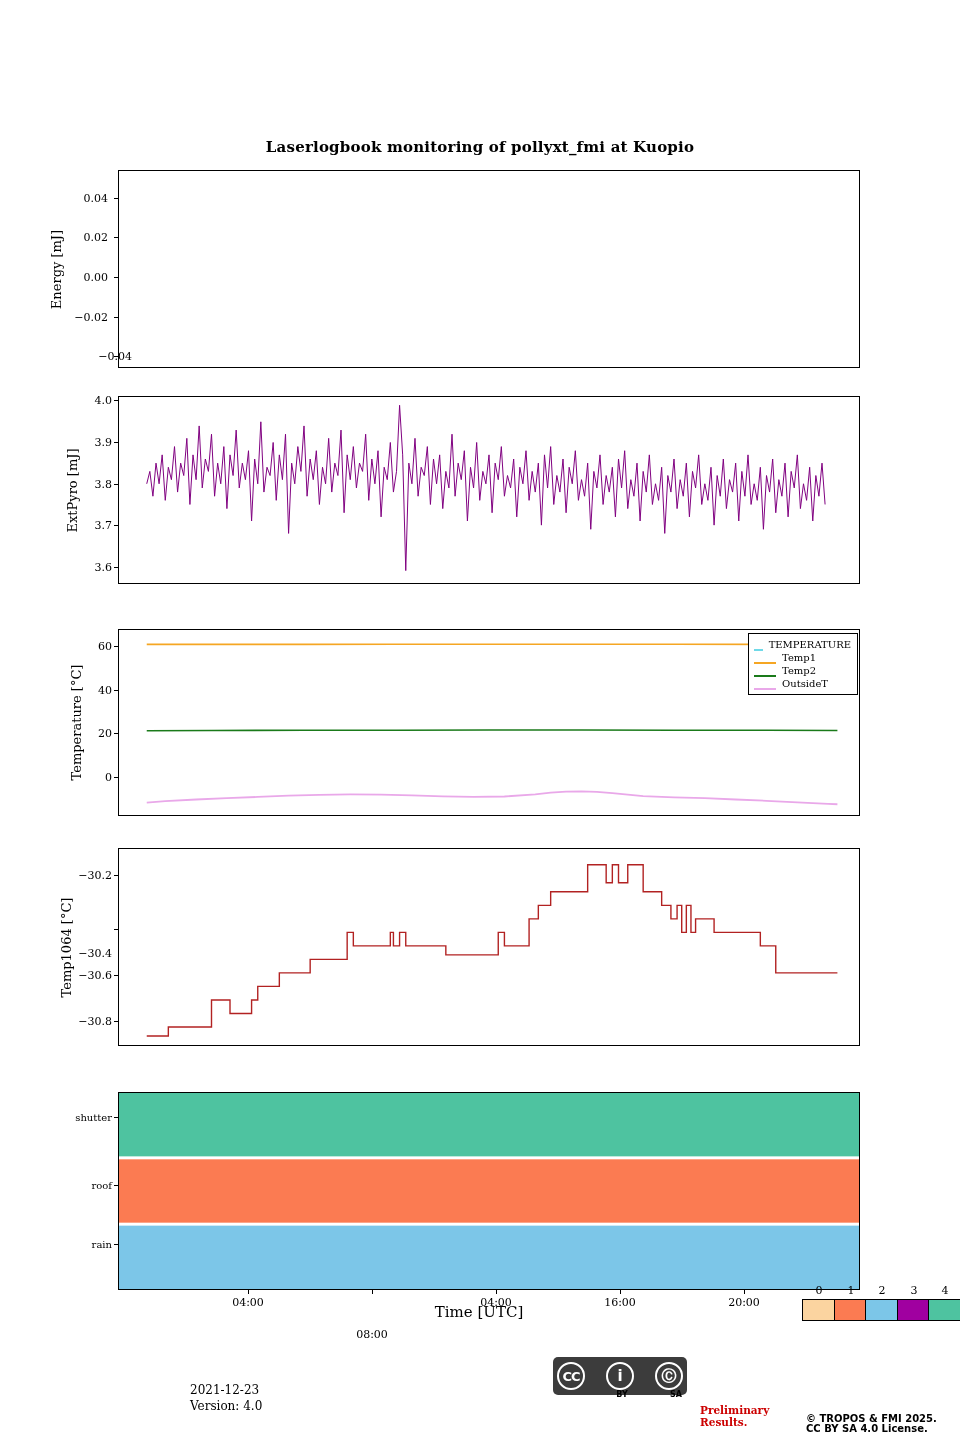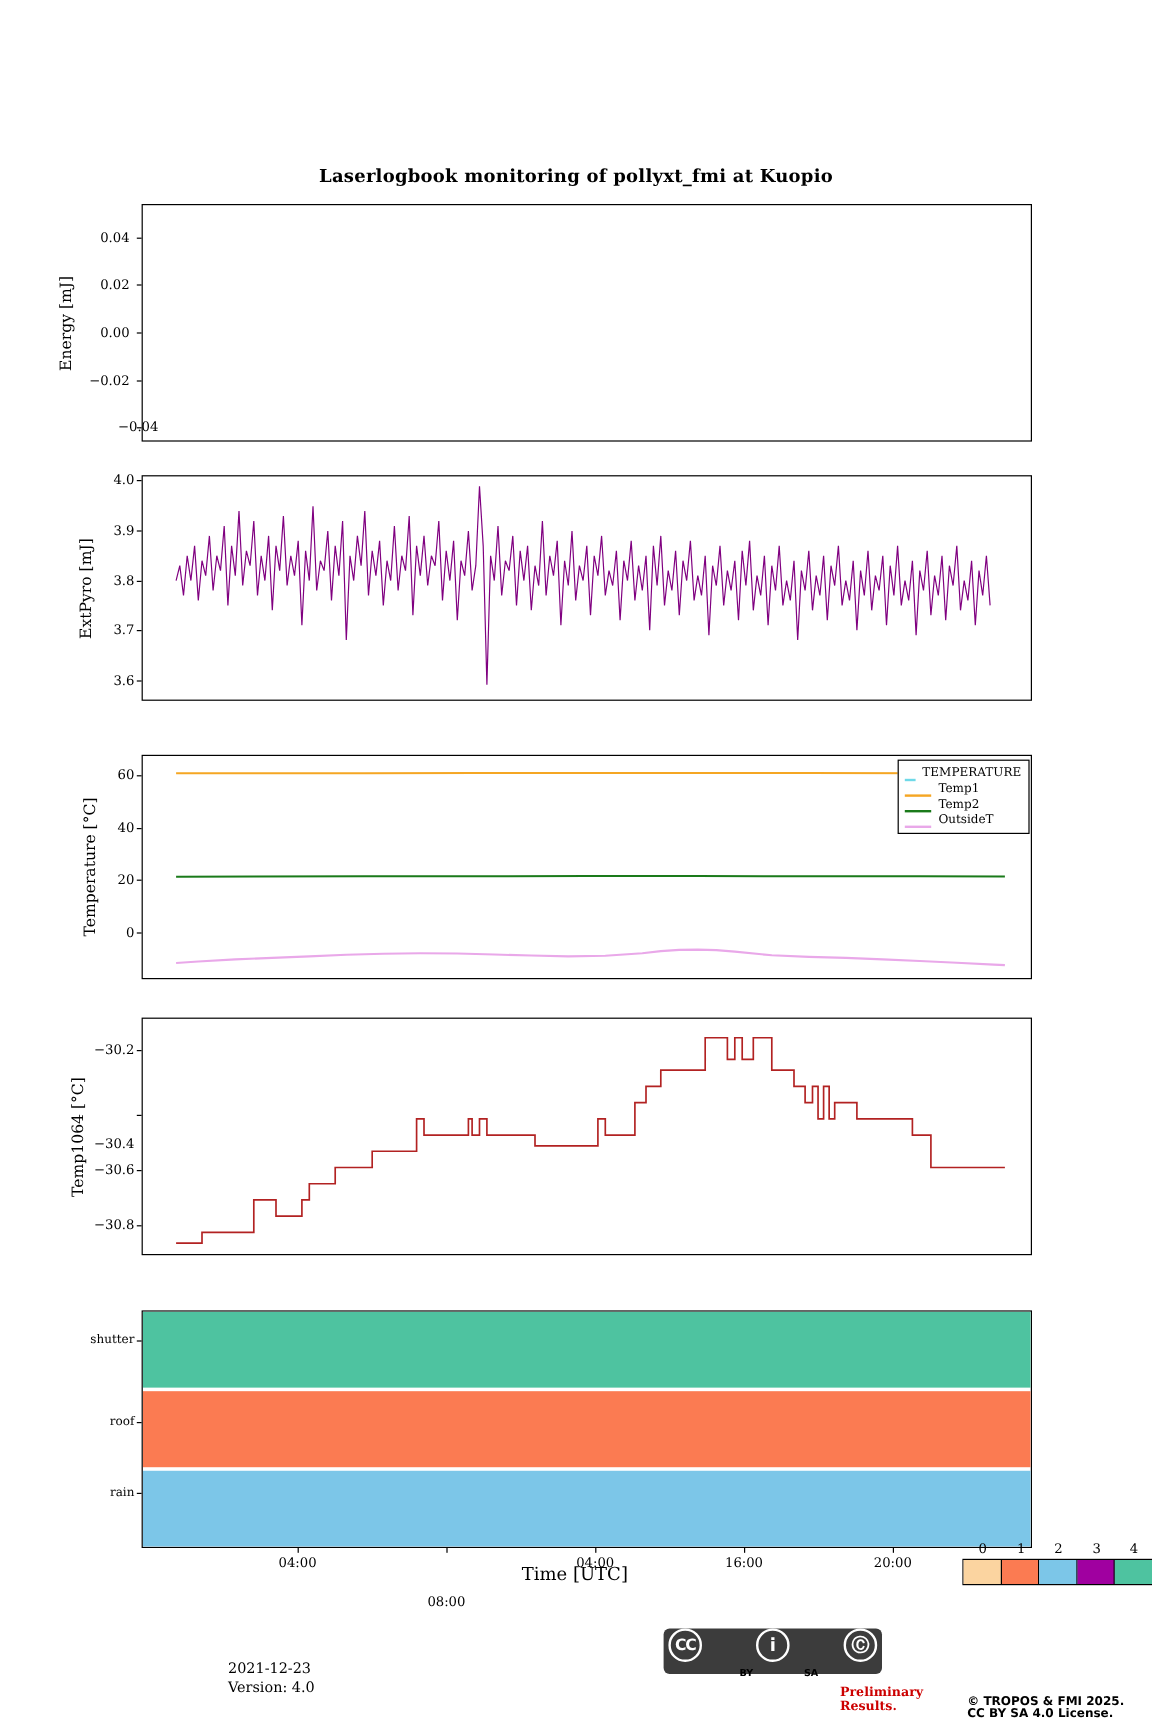--- a/index.html
+++ b/index.html
@@ -103,24 +103,24 @@
     transform:translateX(-50%);
   }
 
   
   #footer-date {
     position:absolute; left:190px; top:1382px;
     font-size:12px; line-height:16px;
   }
   #cc-badge {
     position:absolute; left:553px; top:1357px;
-    width:182px; height:38px;
+    width:134px; height:38px;
     background:#3c3c3c;
     border-radius:5px;
-    display:flex; justify-content:space-between;
+    display:flex; align-items:center; justify-content:space-between;
     padding:0 4px;
   }
   #cc-badge .circle {
     width:28px; height:28px; border-radius:50%;
     background:#3c3c3c; border:2.5px solid #fff;
     color:#fff; font-weight:bold;
     display:flex; align-items:center; justify-content:center;
     font-size:15px; font-family:"DejaVu Sans", sans-serif;
   }
   #cc-badge .cc { width:36px; font-size:15px; letter-spacing:-1px; }

